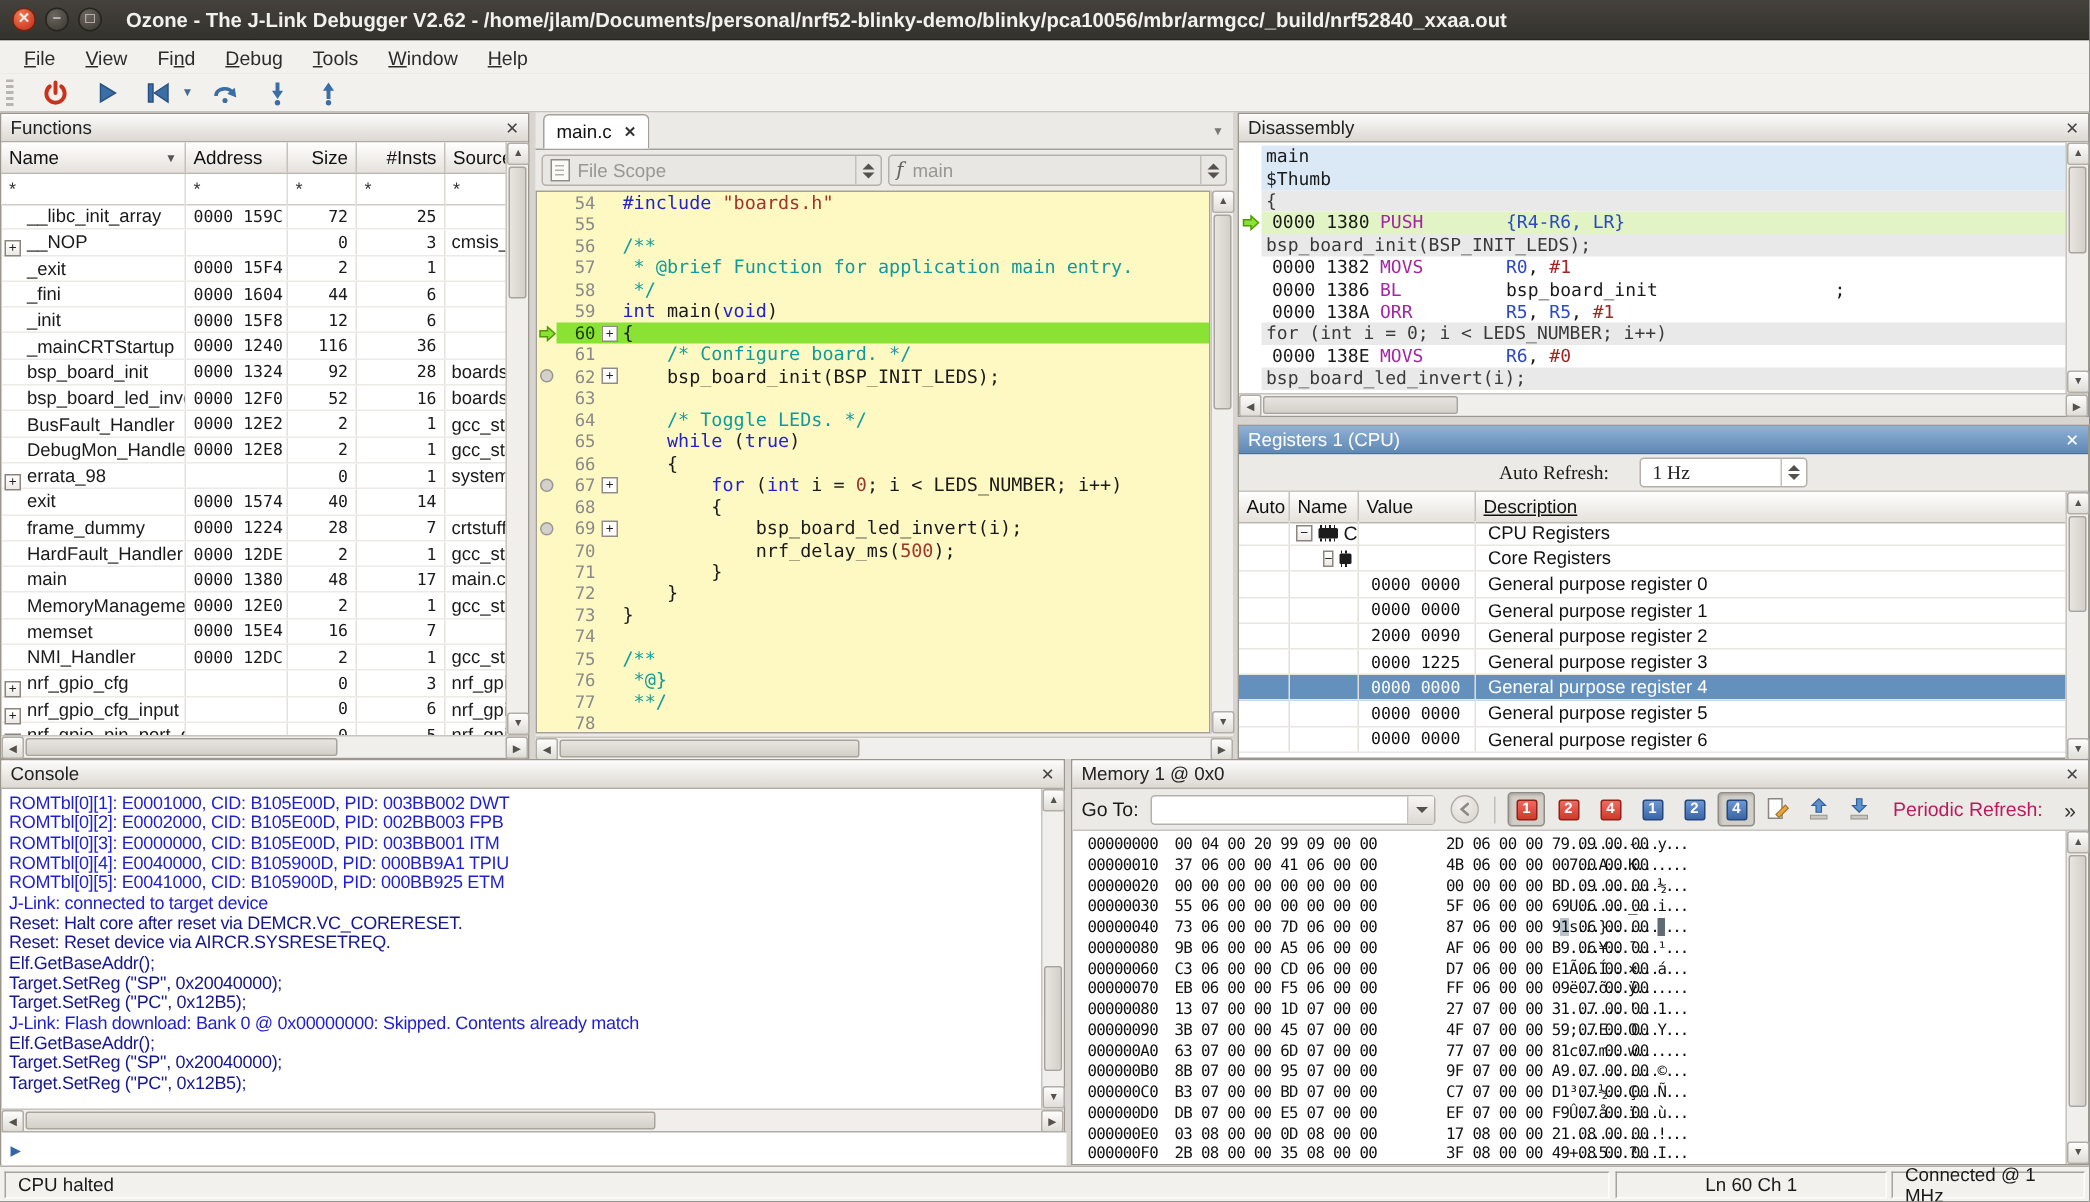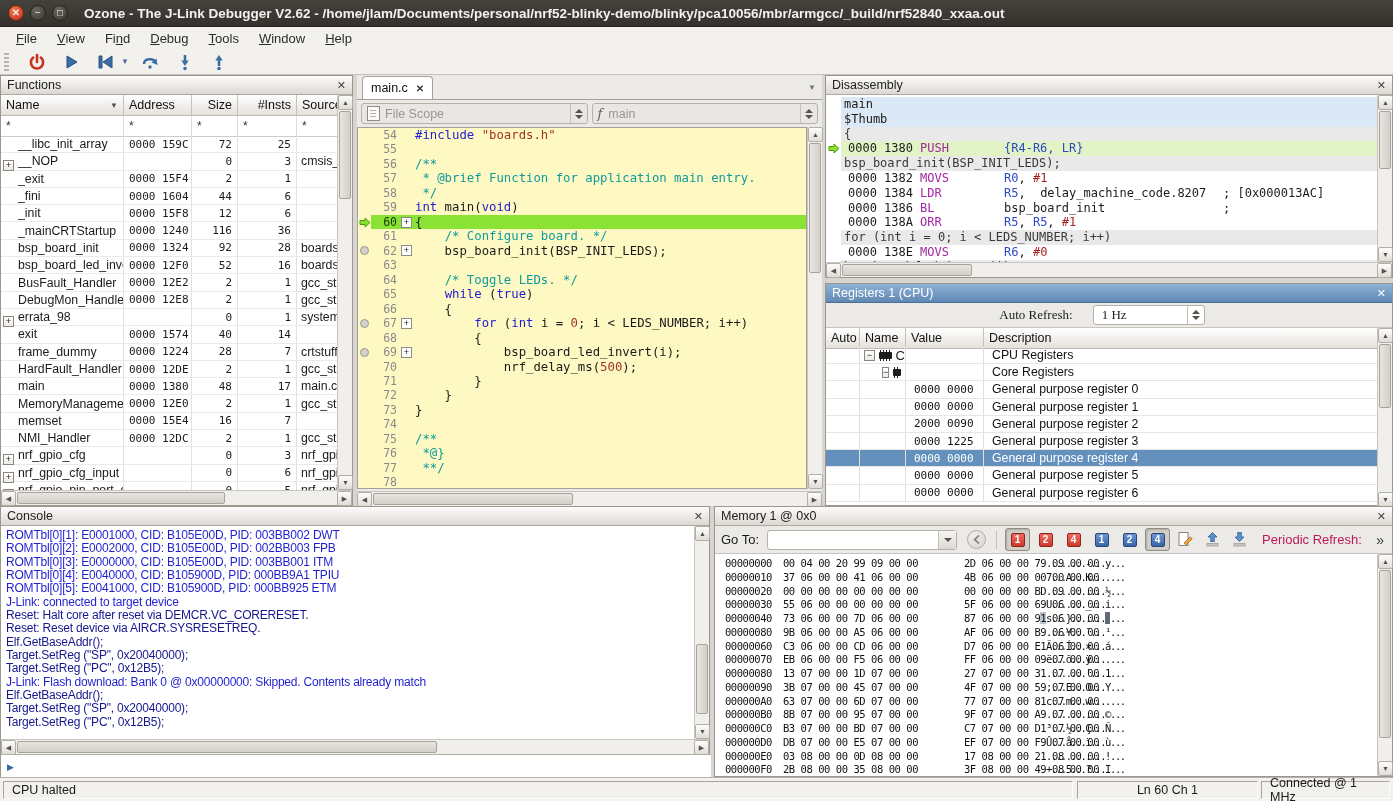--- a/index.html
+++ b/index.html
@@ -576,21 +576,20 @@
         </div>
         <div id="da-lines">
             <div class="da-line"><div class="da-margin"></div><div class="da-body lbl">main</div></div>
             <div class="da-line"><div class="da-margin"></div><div class="da-body lbl">$Thumb</div></div>
             <div class="da-line"><div class="da-margin"></div><div class="da-body src">{</div></div>
             <div class="da-line"><div class="da-margin"><svg width="12" height="11" viewBox="0 0 12 11">
                   <path d="M1 3.5h5V1l5 4.5-5 4.5V7.5H1z" fill="#8ae234" stroke="#4e9a06" stroke-width="1"></path>
                 </svg></div><div class="da-body cur"><span class="da-addr">0000 1380</span><span class="da-mn tk-mn">PUSH</span><span class="da-ops"><span class="tk-rg">{R4-R6, LR}</span></span></div></div>
             <div class="da-line"><div class="da-margin"></div><div class="da-body src">bsp_board_init(BSP_INIT_LEDS);</div></div>
             <div class="da-line"><div class="da-margin"></div><div class="da-body "><span class="da-addr">0000 1382</span><span class="da-mn tk-mn">MOVS</span><span class="da-ops"><span class="tk-rg">R0</span><span>, </span><span class="tk-im">#1</span></span></div></div>
-            <div class="da-line"><div class="da-margin"></div><div class="da-body "><span class="da-addr">0000 1384</span><span class="da-mn tk-mn">LDR</span><span class="da-ops"><span class="tk-rg">R5</span><span>,  delay_machine_code.8207</span></span><span class="da-cmt">; [0x000013AC]</span></div></div>
             <div class="da-line"><div class="da-margin"></div><div class="da-body "><span class="da-addr">0000 1386</span><span class="da-mn tk-mn">BL</span><span class="da-ops"><span>bsp_board_init</span></span><span class="da-cmt">;</span></div></div>
             <div class="da-line"><div class="da-margin"></div><div class="da-body "><span class="da-addr">0000 138A</span><span class="da-mn tk-mn">ORR</span><span class="da-ops"><span class="tk-rg">R5</span><span>, </span><span class="tk-rg">R5</span><span>, </span><span class="tk-im">#1</span></span></div></div>
             <div class="da-line"><div class="da-margin"></div><div class="da-body src">for (int i = 0; i &lt; LEDS_NUMBER; i++)</div></div>
             <div class="da-line"><div class="da-margin"></div><div class="da-body "><span class="da-addr">0000 138E</span><span class="da-mn tk-mn">MOVS</span><span class="da-ops"><span class="tk-rg">R6</span><span>, </span><span class="tk-im">#0</span></span></div></div>
             <div class="da-line"><div class="da-margin"></div><div class="da-body src">bsp_board_led_invert(i);</div></div>
           </div>
         <div class="vscroll" style="right:0;top:19px;height:167px;">
           <div class="sbtn" style="top:0;">▲</div>
             <div class="sthumb" style="top:16px;left:1px;width:12px;height:58px;"></div>
             <div class="sbtn" style="bottom:0;">▼</div>
@@ -620,21 +619,21 @@
         <div class="thead" style="top:44px;width:553px;">
           <div class="th" style="left:0;width:34px;">
               <span>Auto</span>
             </div>
           <div class="th" style="left:34px;width:46px;">
               <span>Name</span>
             </div>
           <div class="th" style="left:80px;width:78px;">
               <span>Value</span>
             </div>
-          <div class="th" style="left:158px;width:395px;border-right:none;">
+          <div class="th" style="left:158px;width:395px;border-right:none;text-decoration:underline;">
               <span>Description</span>
             </div>
         </div>
         <div id="rg-rows">
             <div class="rg-row">
               <div class="rg-cell rg-auto"></div>
               <div class="rg-cell rg-name" style="padding-left: 4px;">
                 <span class="tgl">−</span>
                 <span class="chip"></span>
                 <span>C</span>

